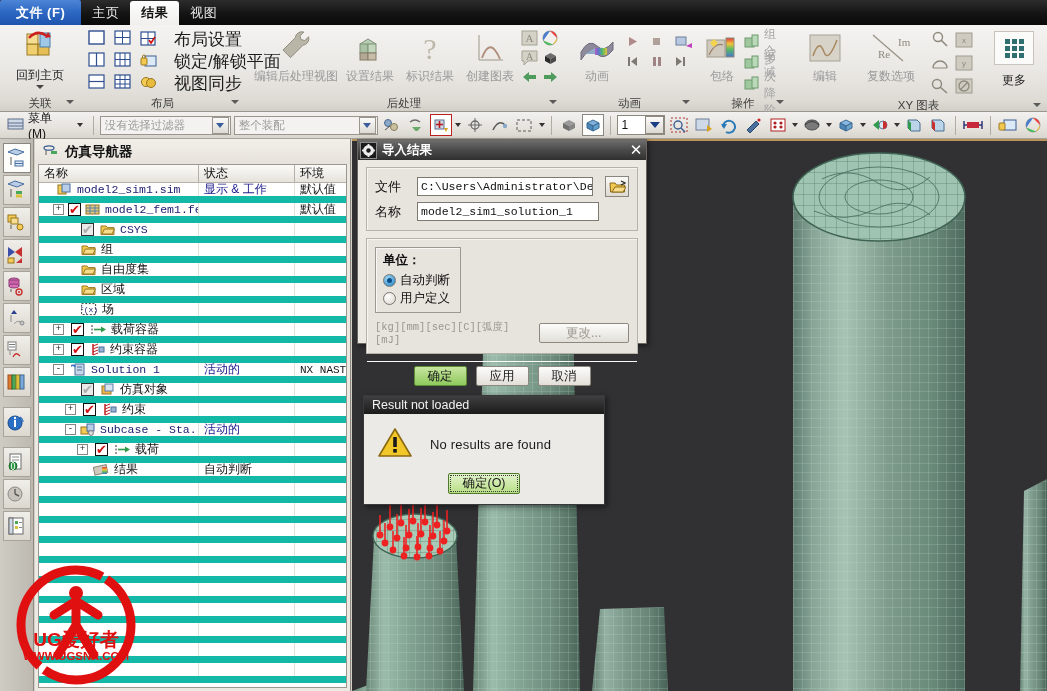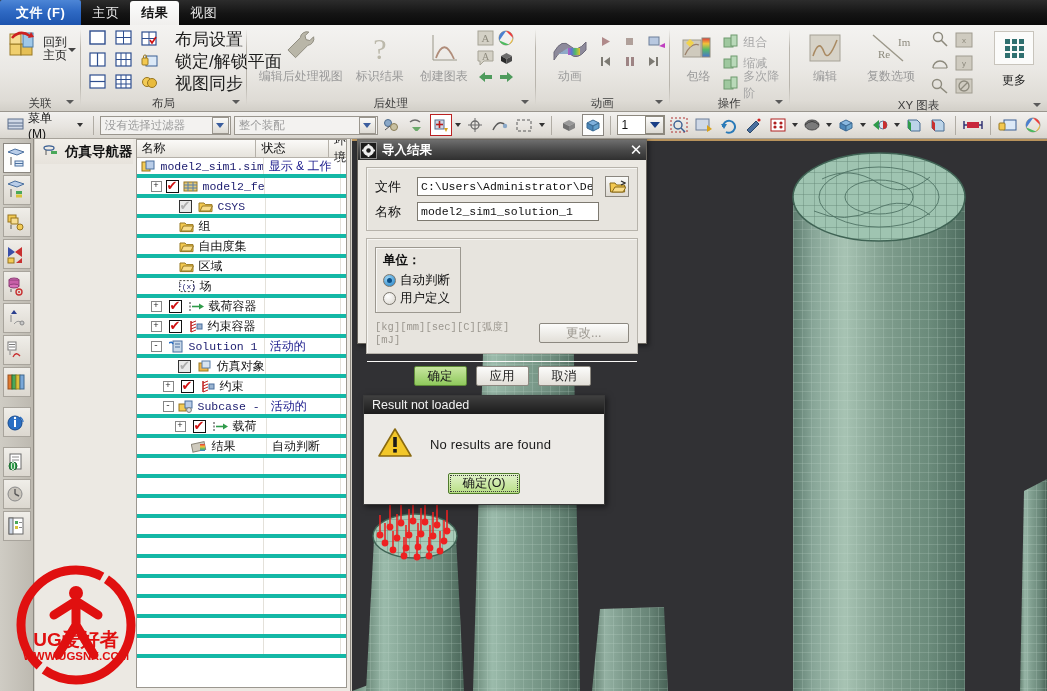--- a/index.html
+++ b/index.html
@@ -47,21 +47,21 @@
     height:16px; display:flex; align-items:center; justify-content:center;
     font-size:11.5px; color:#3d3d3d; position:relative;
   }
   .grp .cap .arrow{
     position:absolute; right:6px; top:5px; width:0;height:0;
     border-left:4px solid transparent;border-right:4px solid transparent;
     border-top:4px solid #5a5a5a;
   }
   .sep{ width:1px; background:linear-gradient(to bottom,rgba(0,0,0,0) 0%,#b9b5ad 25%,#b9b5ad 75%,rgba(0,0,0,0) 100%); margin-top:4px; height:76px; }
 
-  .bigbtn{ width:72px; display:flex; align-items:center; cursor:default; }
+  .bigbtn{ width:72px; display:flex; flex-direction:column; align-items:center; cursor:default; }
   .bigbtn .ico{ height:40px; display:flex;align-items:center;justify-content:center; }
   .bigbtn .lbl{ font-size:12px; color:#222; margin-top:1px; text-align:center; line-height:13px;}
   .bigbtn .dd{ width:0;height:0;border-left:4px solid transparent;border-right:4px solid transparent;border-top:4px solid #444; margin-top:3px;}
 
   .layoutgrid{ display:grid; grid-template-columns:20px 20px auto; grid-auto-rows:22px; align-items:center; column-gap:6px;}
   .lgi{ font-size:17px; color:#1c1c1c; display:flex; align-items:flex-end; gap:17px; white-space:nowrap;}
 
   .midbtn{ width:62px; display:flex; flex-direction:column; align-items:center; cursor:default;}
   .midbtn .ico{ height:40px; display:flex;align-items:center;justify-content:center;}
   .midbtn .lbl{ font-size:12px; color:#9a9a9a; white-space:nowrap;}
@@ -117,32 +117,32 @@
     background:linear-gradient(to bottom,#f0eee9,#dcd8d0);
     display:flex;align-items:center;justify-content:center;
   }
   .resbar .rb.active{ background:#fdfdfc; border-color:#8b8780;}
   .resbar .gap{ height:6px; }
 
   
   .nav{
     position:absolute; left:35px; top:139px; width:316px; height:552px;
     background:#ece9e3; border-right:1px solid #8e8a82;
-    display:flex; flex-direction:row;
+    display:flex; flex-direction:column;
   }
   .nav-title{
     height:25px; display:flex;align-items:center; gap:7px; padding-left:8px;
     font-size:13.5px; font-weight:bold; color:#121212;
     background:linear-gradient(to bottom,#f2efe9,#e7e3dc);
   }
   .tblwrap{ flex:1; background:#fff; margin:0 3px 3px 3px; border:1px solid #9b978f; overflow:hidden;}
   .thead{ display:flex; height:18px; background:linear-gradient(to bottom,#fbfaf8,#e6e3dc); border-bottom:1px solid #b5b1a9;}
   .th{ font-size:12px; color:#111; padding-left:5px; display:flex;align-items:center; border-right:1px solid #b5b1a9; }
   .c1{ width:160px;} .c2{ width:96px;} .c3{ flex:1; border-right:none;}
-  .row{ display:flex; height:20px; border-bottom:4px solid #14b8a6; }
+  .row{ display:flex; height:20px; border-bottom:7px solid #14b8a6; }
   .cell{ display:flex; align-items:center; border-right:1px solid #e4e1da; overflow:hidden; white-space:nowrap;}
   .cell.c1{ width:160px; padding-left:2px; gap:2px;}
   .cell.c2{ width:96px; padding-left:5px;}
   .cell.c3{ flex:1; padding-left:5px; border-right:none;}
   .nm{ font-size:12px; color:#121212; }
   .nm.mono{ font-family:"Liberation Mono","DejaVu Sans Mono",monospace; font-size:11.5px; color:#1a1a6e;}
   .st{ font-size:12px; color:#1a1a8c; }
   .st.blk{ color:#151515; }
   .env{ font-size:12px; color:#151515;}
   .env.mono{ font-family:"Liberation Mono","DejaVu Sans Mono",monospace; font-size:11px;}
@@ -349,20 +349,32 @@
 
     <div class="grp" style="width:318px">
       <div class="body" style="gap:2px;padding-left:8px">
         <div class="midbtn" style="width:92px">
           <span class="ico">
             <svg width="38" height="36" viewBox="0 0 38 36">
               <path d="M9 27 L22 14 a7 7 0 0 0 6 -9 l-4 4 l-4 -1 l-1 -4 l4 -4 a7 7 0 0 0 -9 6 L1 19 z" fill="#b9b6a8" stroke="#8d8a7d" transform="translate(5,2) scale(0.95)"></path>
             </svg>
           </span>
           <span class="lbl">编辑后处理视图</span>
+        </div>
+        <div class="midbtn" style="width:62px">
+          <span class="ico">
+            <svg width="36" height="36" viewBox="0 0 36 36">
+              <polygon points="8,14 16,9 24,14 16,19" fill="#b9cfb3" stroke="#7e917a"></polygon>
+              <rect x="8" y="14" width="8" height="9" fill="#a9c2a3" stroke="#7e917a"></rect>
+              <rect x="16" y="14" width="8" height="9" fill="#c3d7bd" stroke="#7e917a"></rect>
+              <rect x="8" y="23" width="8" height="7" fill="#b4a993" stroke="#857c6b"></rect>
+              <rect x="16" y="23" width="8" height="7" fill="#c8bea7" stroke="#857c6b"></rect>
+            </svg>
+          </span>
+          <span class="lbl">设置结果</span>
         </div>
         <div class="midbtn" style="width:62px">
           <span class="ico">
             <svg width="36" height="36" viewBox="0 0 36 36">
                 <text x="18" y="29" font-size="30" text-anchor="middle" fill="#bcb9ab" font-family="Liberation Serif, serif">?</text>
               </svg>
           </span>
           <span class="lbl">标识结果</span>
         </div>
         <div class="midbtn" style="width:62px">

